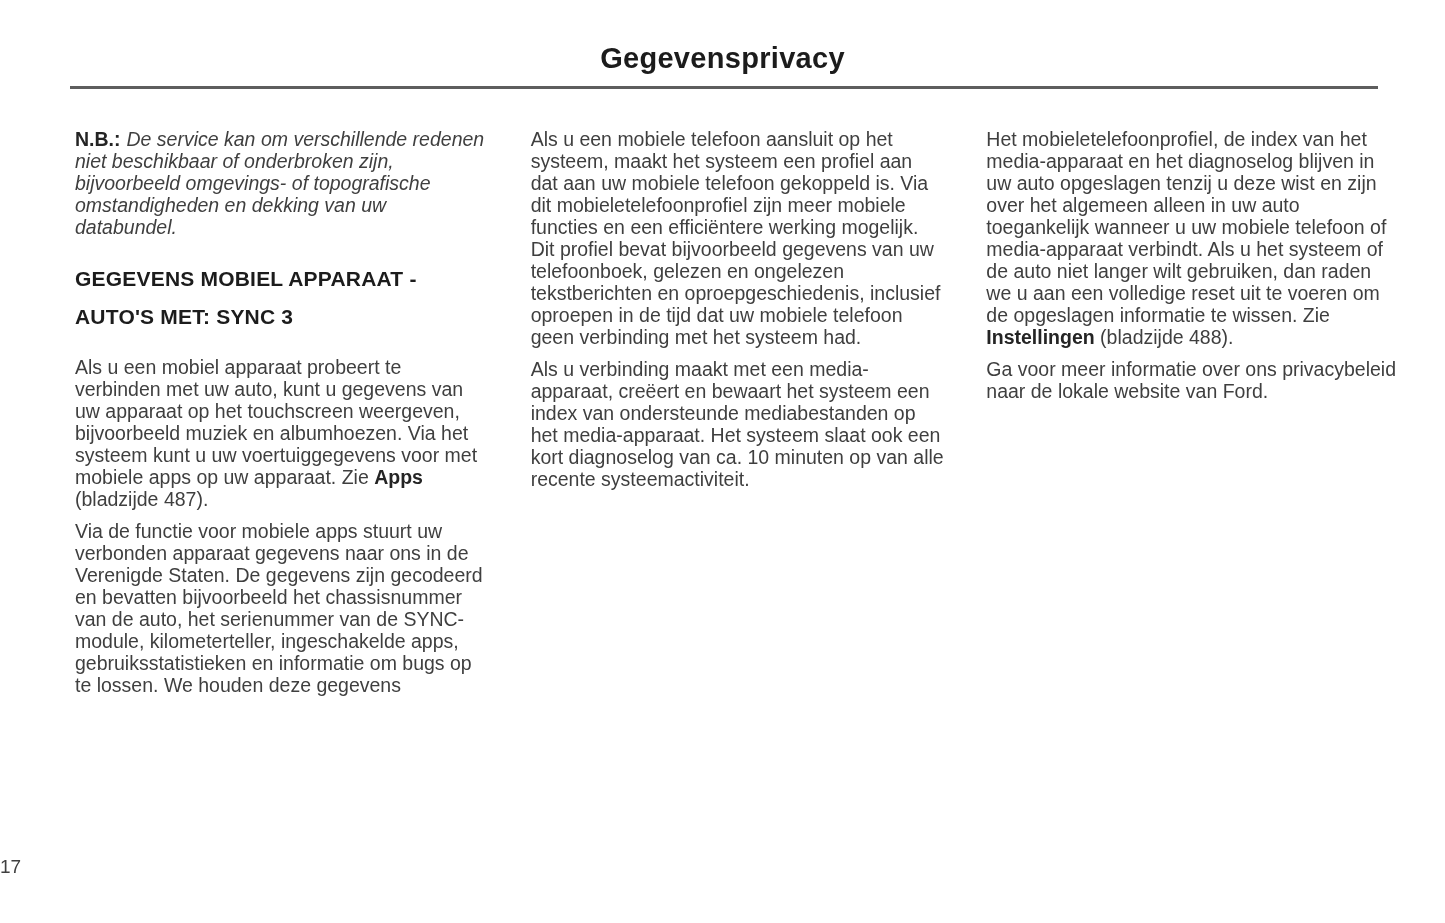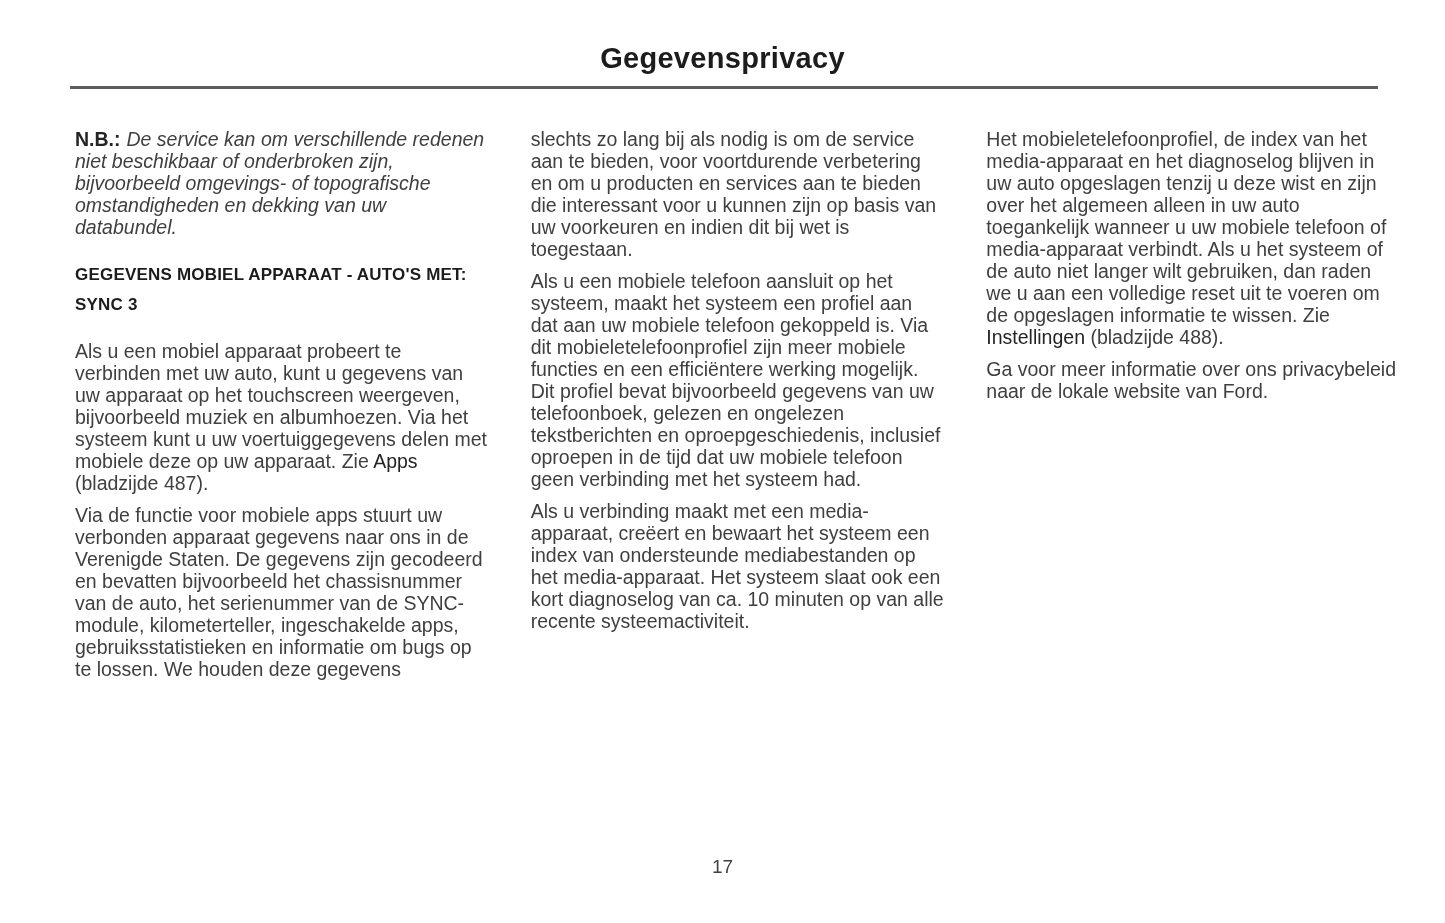--- a/index.html
+++ b/index.html
@@ -28,52 +28,51 @@
   .para {
     margin: 0 0 10px 0;
     font-size: 19.5px; line-height: 22px; color: #3f3f3f;
     text-align: left;
   }
   .note { font-style: italic; }
   .note .nb-label {
     font-style: normal; font-weight: bold; color: #242424;
     margin-right: 6px;
   }
-  .inline-bold { font-weight: normal; color: #242424; }
+  .inline-bold { font-weight: bold; color: #242424; }
   .section-heading {
-    font-size: 17px; line-height: 30px; font-weight: bold;
+    font-size: 21px; line-height: 38px; font-weight: bold;
     color: #1c1c1c; letter-spacing: 0.2px;
     margin: 22px 0 20px 0;
   }
   .link {
     color: #1f6a9d; text-decoration: underline; cursor: pointer;
   }
   .page-number {
     position: absolute; top: 856px; left: 0; width: 100%;
-    text-align: center;
+    text-align: left;
     font-size: 19px; color: #3f3f3f;
   }
 </style>
 </head>
 <body>
 
 <div class="page-title">Gegevensprivacy</div>
 <hr class="title-rule">
 
 <div class="columns">
 
   <div class="col">
     <p class="para note"><span class="nb-label">N.B.:</span><span>De service kan om verschillende redenen niet beschikbaar of onderbroken zijn, bijvoorbeeld omgevings- of topografische omstandigheden en dekking van uw databundel.</span></p>
     <h2 class="section-heading">GEGEVENS MOBIEL APPARAAT - AUTO'S MET: SYNC 3</h2>
-    <p class="para"><span>Als u een mobiel apparaat probeert te verbinden met uw auto, kunt u gegevens van uw apparaat op het touchscreen weergeven, bijvoorbeeld muziek en albumhoezen. Via het systeem kunt u uw voertuiggegevens delen met mobiele deze op uw apparaat.  Zie</span> <span class="inline-bold">Apps</span> <span>(bladzijde 487).</span></p>
+    <p class="para"><span>Als u een mobiel apparaat probeert te verbinden met uw auto, kunt u gegevens van uw apparaat op het touchscreen weergeven, bijvoorbeeld muziek en albumhoezen. Via het systeem kunt u uw voertuiggegevens voor met mobiele apps op uw apparaat.  Zie</span> <span class="inline-bold">Apps</span> <span>(bladzijde 487).</span></p>
     <p class="para">Via de functie voor mobiele apps stuurt uw verbonden apparaat gegevens naar ons in de Verenigde Staten. De gegevens zijn gecodeerd en bevatten bijvoorbeeld het chassisnummer van de auto, het serienummer van de SYNC-module, kilometerteller, ingeschakelde apps, gebruiksstatistieken en informatie om bugs op te lossen. We houden deze gegevens</p>
   </div>
 
   <div class="col">
-    <p class="para">slechts zo lang bij als nodig is om de service aan te bieden, voor voortdurende verbetering en om u producten en services aan te bieden die interessant voor u kunnen zijn op basis van uw voorkeuren en indien dit bij wet is toegestaan.</p>
     <p class="para">Als u een mobiele telefoon aansluit op het systeem, maakt het systeem een profiel aan dat aan uw mobiele telefoon gekoppeld is. Via dit mobieletelefoonprofiel zijn meer mobiele functies en een efficiëntere werking mogelijk. Dit profiel bevat bijvoorbeeld gegevens van uw telefoonboek, gelezen en ongelezen tekstberichten en oproepgeschiedenis, inclusief oproepen in de tijd dat uw mobiele telefoon geen verbinding met het systeem had.</p>
     <p class="para">Als u verbinding maakt met een media-apparaat, creëert en bewaart het systeem een index van ondersteunde mediabestanden op het media-apparaat. Het systeem slaat ook een kort diagnoselog van ca. 10 minuten op van alle recente systeemactiviteit.</p>
   </div>
 
   <div class="col">
     <p class="para"><span>Het mobieletelefoonprofiel, de index van het media-apparaat en het diagnoselog blijven in uw auto opgeslagen tenzij u deze wist en zijn over het algemeen alleen in uw auto toegankelijk wanneer u uw mobiele telefoon of media-apparaat verbindt. Als u het systeem of de auto niet langer wilt gebruiken, dan raden we u aan een volledige reset uit te voeren om de opgeslagen informatie te wissen.  Zie</span> <span class="inline-bold">Instellingen</span> <span>(bladzijde 488).</span></p>
     <p class="para">Ga voor meer informatie over ons privacybeleid naar de lokale website van Ford.</p>
   </div>
 
 </div>

